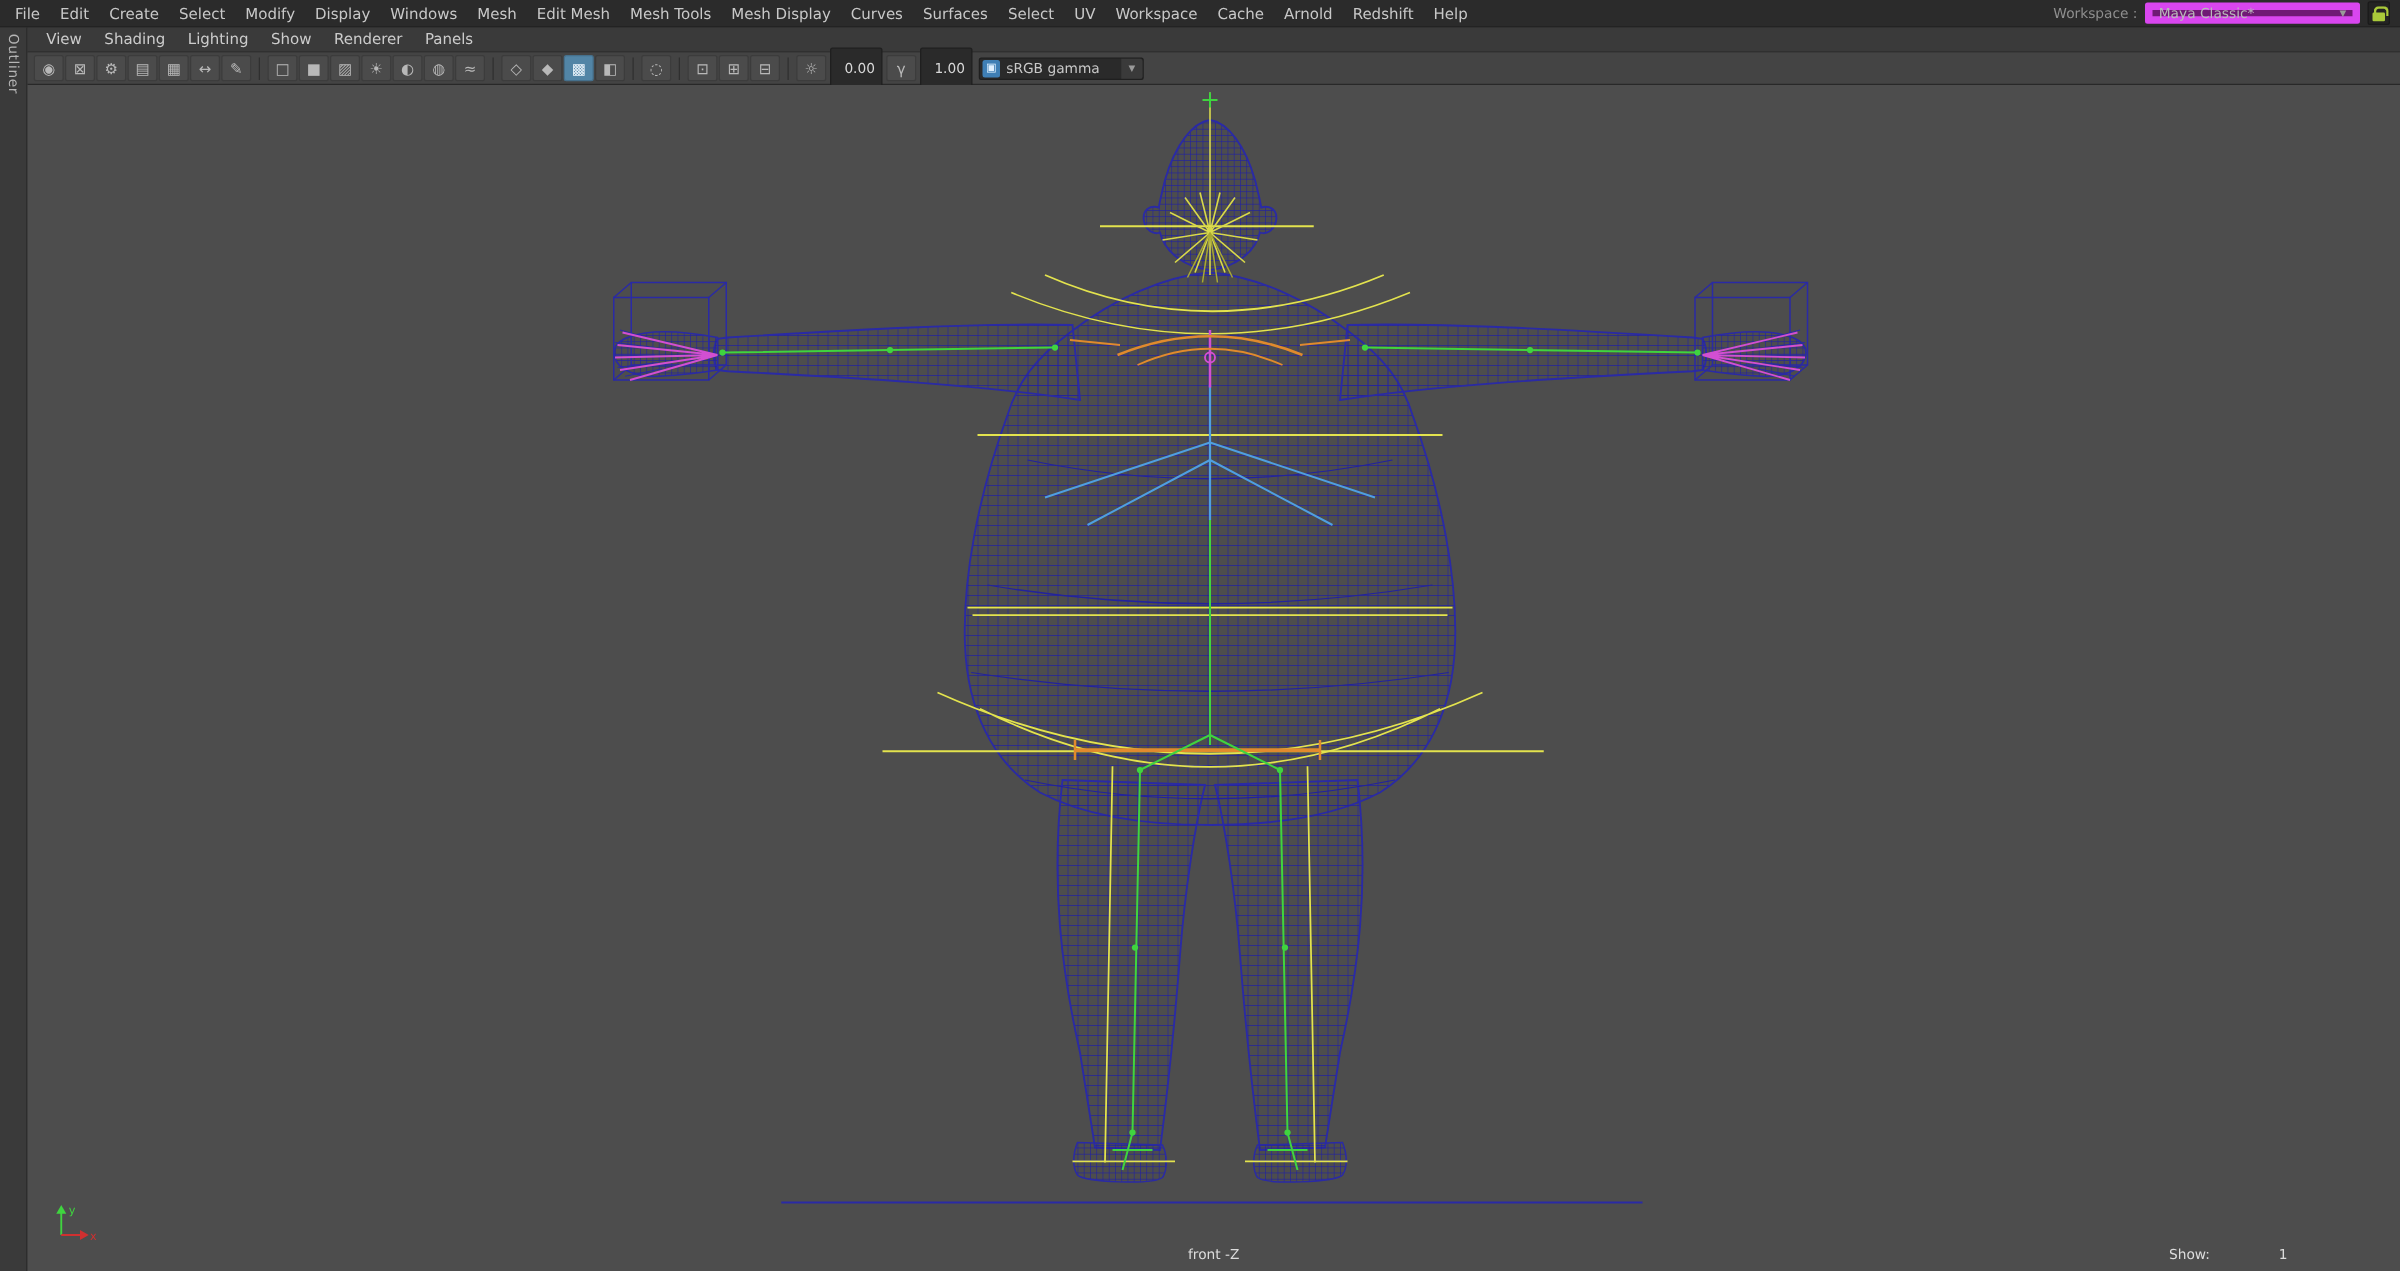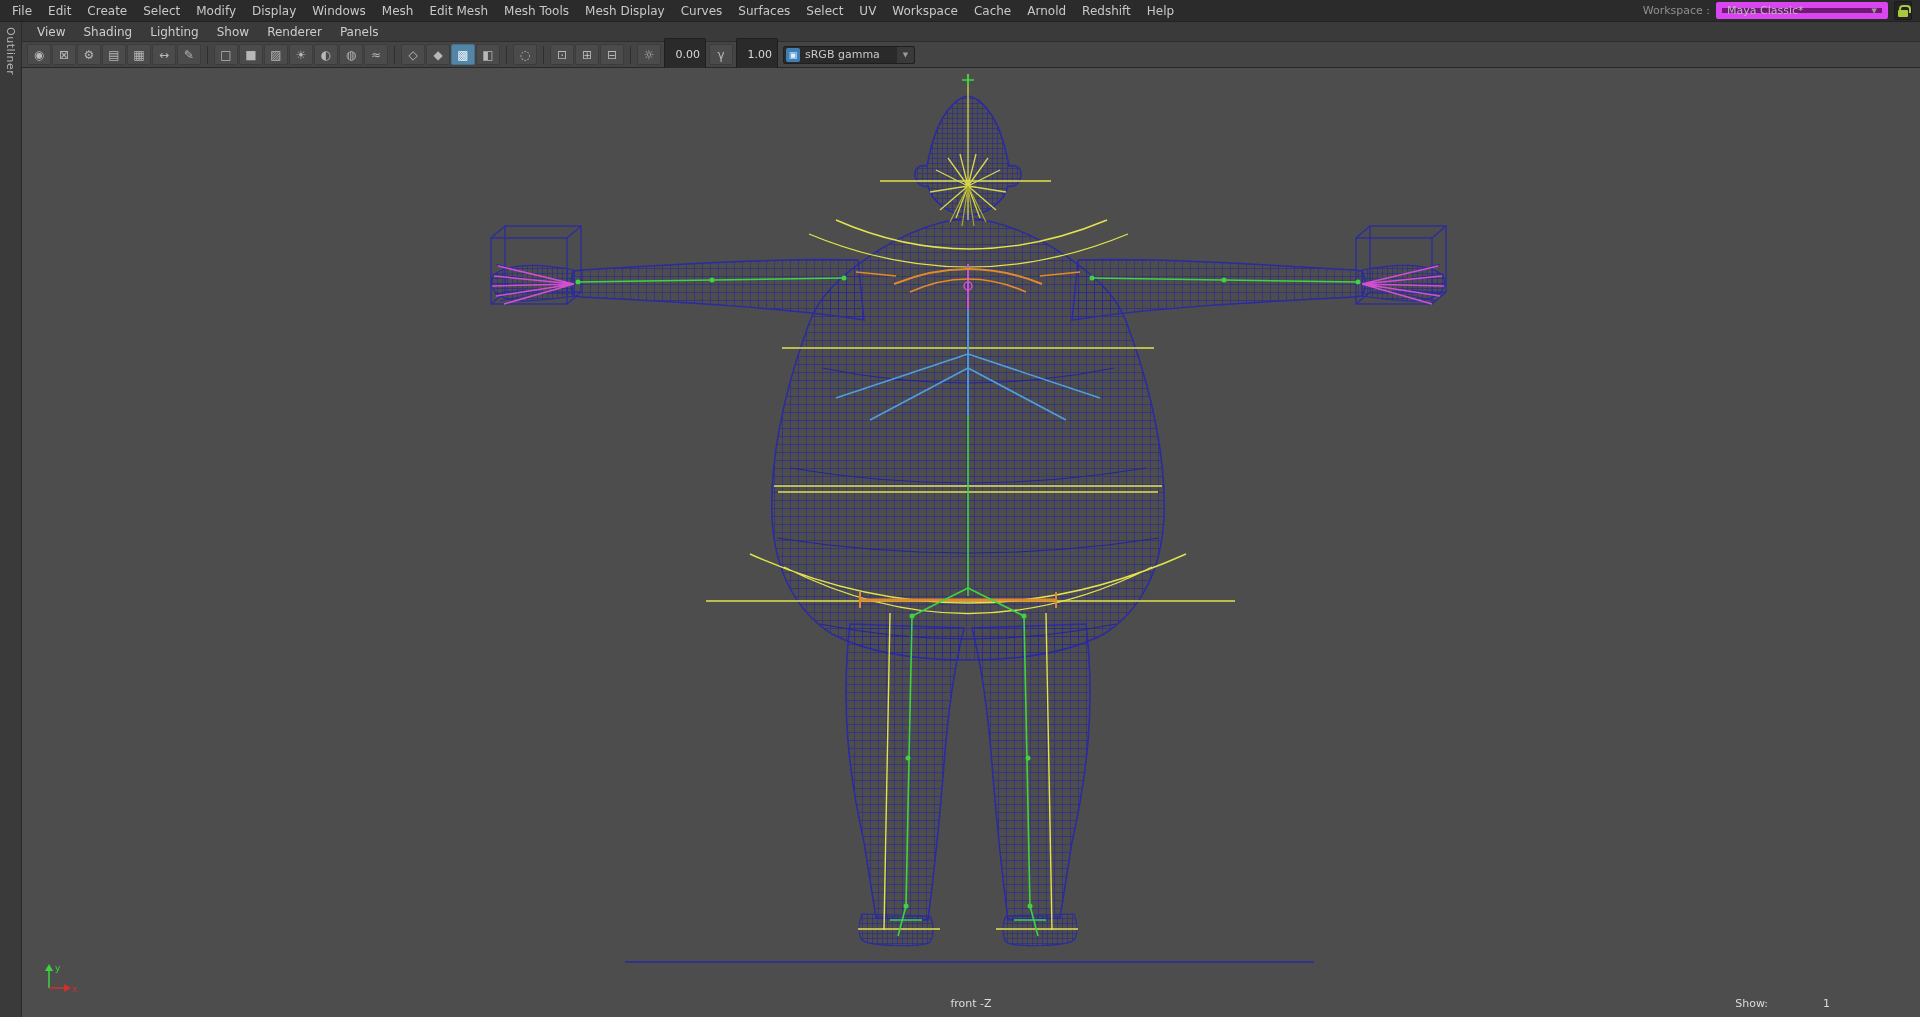--- a/index.html
+++ b/index.html
@@ -22,21 +22,21 @@
   .lock-glyph::before{content:"";position:absolute;left:1px;top:-5px;width:8px;height:6px;
     border:2px solid #a9c93a;border-bottom:none;border-radius:4px 4px 0 0}
 
   
   .content{flex:1;display:flex;min-height:0}
   .outliner-strip{flex:0 0 22px;background:#3a3a3a;border-right:1px solid #2a2a2a;
     display:flex;justify-content:center;padding-top:5px}
   .outliner-label{writing-mode:vertical-rl;color:#b5b5b5;font-size:11px;letter-spacing:.5px}
 
   .viewport-panel{flex:1;display:flex;flex-direction:column;min-width:0}
-  .panel-menubar{flex:0 0 20px;height:20px;background:#3a3a3a;display:flex;align-items:center;
+  .panel-menubar{flex:0 0 20px;height:20px;background:#3a3a3a;display:flex;align-items:flex-end;
     color:#cccccc;font-size:12px;padding-left:6px;border-bottom:1px solid #2e2e2e}
   .pmenu-item{padding:0 9px;line-height:20px;white-space:nowrap}
 
   
   .panel-toolbar{flex:0 0 26px;height:26px;background:#444;display:flex;align-items:center;
     padding:0 5px;gap:1px;border-bottom:1px solid #282828}
   .tbtn{width:24px;height:21px;display:flex;align-items:center;justify-content:center;color:#b8b8b8;
     font-size:12px;background:#4b4b4b;border:1px solid #3c3c3c;border-radius:2px;flex:0 0 auto}
   .tbtn.active{background:#5285a6;color:#eaf4fb;border-color:#45708c}
   .tsep{width:1px;height:18px;background:#2f2f2f;margin:0 5px;flex:0 0 auto}

